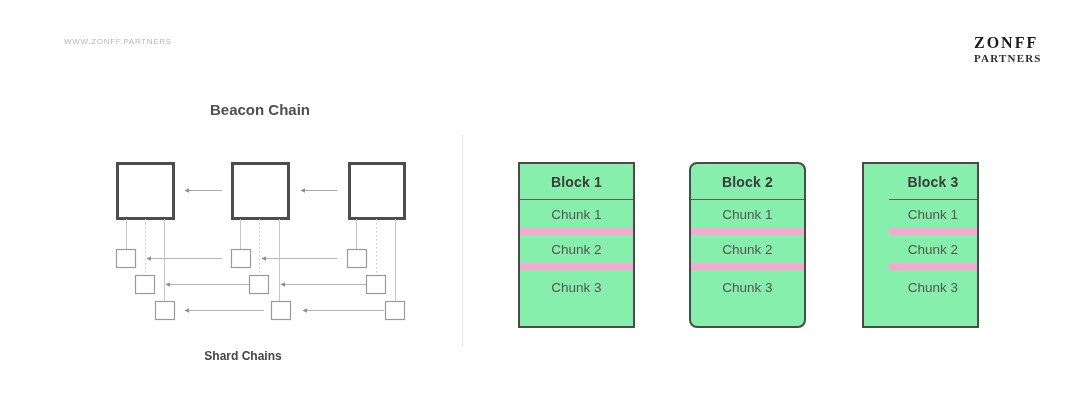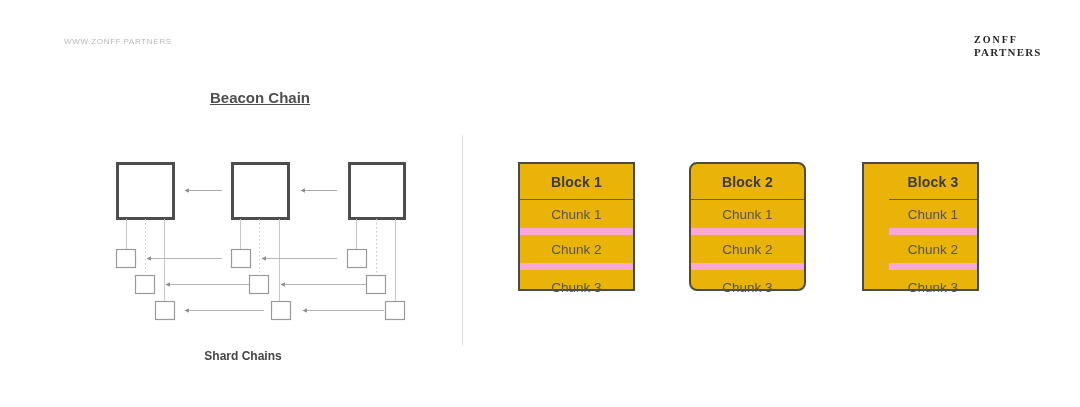--- a/index.html
+++ b/index.html
@@ -9,41 +9,41 @@
     background: #ffffff; overflow: hidden; margin-left: 7px;
   }
   .watermark {
     position: absolute; left: 57px; top: 37px;
     font-size: 8px; letter-spacing: 0.7px; color: #b8b8b8;
   }
   .logo {
     position: absolute; left: 967px; top: 34px;
     font-family: "Liberation Serif", serif; color: #1c1c1c; line-height: 1.15;
   }
-  .logo-line1 { font-size: 10px; font-weight: bold; letter-spacing: 2px; }
+  .logo-line1 { font-size: 16px; font-weight: bold; letter-spacing: 2px; }
   .logo-line2 { font-size: 11px; font-weight: bold; letter-spacing: 1.2px; color: #2e2e2e; }
   .section-title {
-    position: absolute; top: 89px; width: 246px; text-align: center;
-    font-size: 15px; font-weight: bold; color: #4f4f4f; text-decoration: underline;
+    position: absolute; top: 101px; width: 246px; text-align: center;
+    font-size: 15px; font-weight: bold; color: #4f4f4f;
   }
   .left-title  { left: 130px; }
   .right-title { left: 618px; }
   .shard-caption {
     position: absolute; left: 113px; top: 349px; width: 246px; text-align: center;
     font-size: 12px; font-weight: bold; color: #454545;
   }
   .divider {
     position: absolute; left: 455px; top: 135px; width: 1px; height: 211px;
     background: #e2e2e2;
   }
   .beacon-svg { position: absolute; left: 75px; top: 145px; }
 
   .block-table {
-    position: absolute; top: 162px; width: 117px; height: 129px;
-    box-sizing: border-box; border: 2px solid #4a4a4a; background: #eab308;
+    position: absolute; top: 162px; width: 117px; height: 166px;
+    box-sizing: border-box; border: 2px solid #4a4a4a; background: #86efac;
   }
   .block-table .hdr {
     box-sizing: border-box; height: 36px; border-bottom: 1px solid #5d5d5d;
     display: flex; align-items: center; justify-content: center;
     font-size: 14px; font-weight: bold; color: #3c3c3c; letter-spacing: 0.2px;
   }
   .block-table .row {
     box-sizing: border-box; height: 35px; border-bottom: 7px solid #f9a8d4;
     display: flex; align-items: center; justify-content: center;
     font-size: 13.5px; color: #555555;

